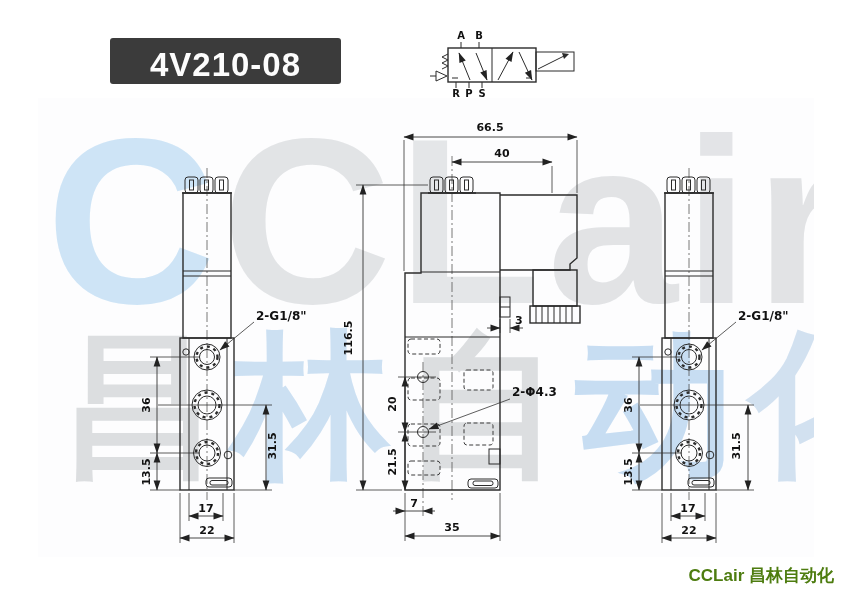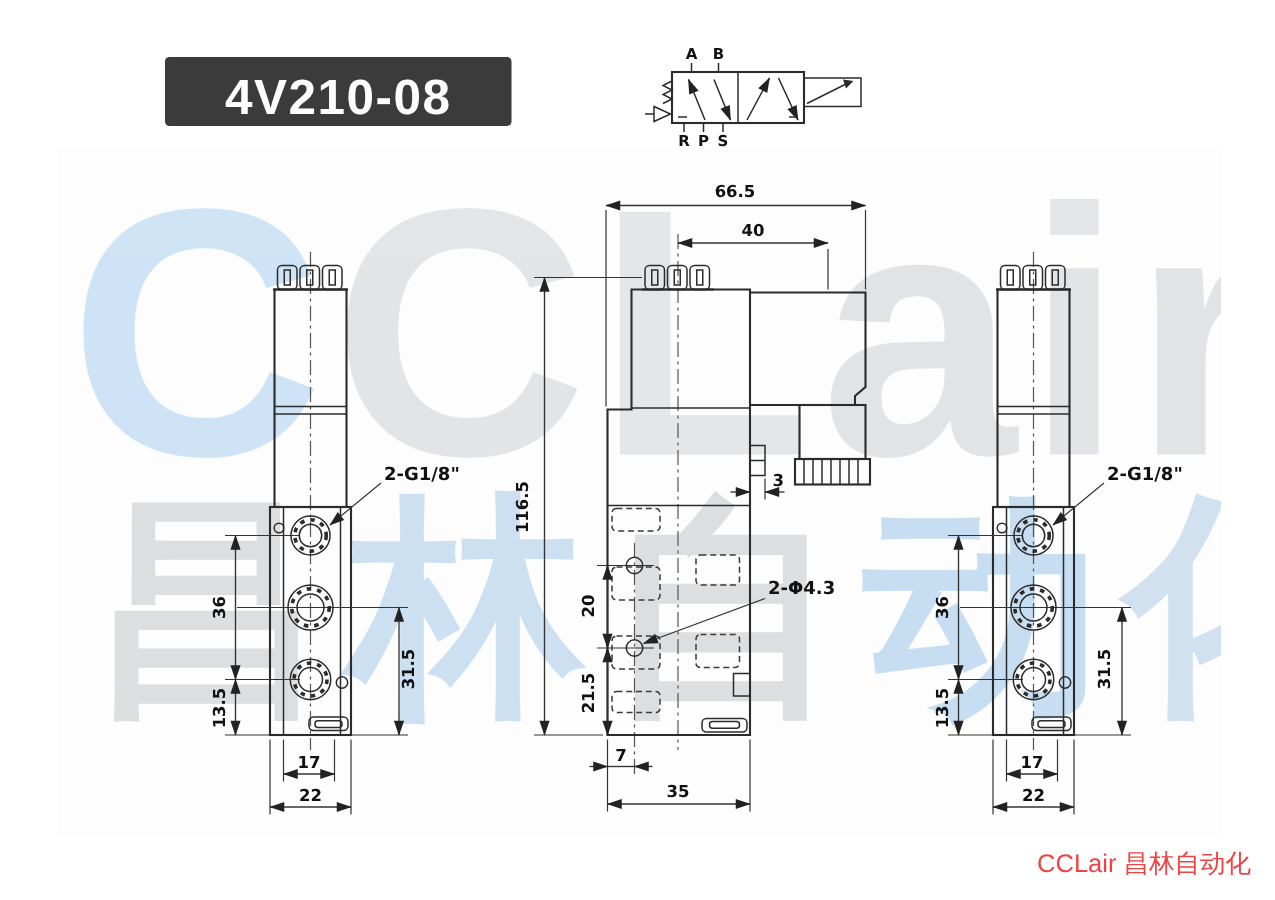--- a/index.html
+++ b/index.html
@@ -7,21 +7,21 @@
         font-family:"Liberation Sans", sans-serif;}
   .canvas{position:absolute;left:38px;top:98px;width:776px;height:459px;
           background:#fdfdfe;overflow:hidden;text-decoration:underline;}
   .wm{position:absolute;white-space:nowrap;font-weight:700;line-height:1;
       font-family:"Liberation Sans", sans-serif;user-select:none;}
   .wm-row1{left:8px;top:6px;font-size:235px;letter-spacing:6px;opacity:.42;}
   .wm-row2{left:22px;top:228px;font-size:158px;letter-spacing:14px;opacity:.5;}
   .titleblock{position:absolute;left:110px;top:38px;width:231px;height:46px;
       background:#3b3b3b;border-radius:3px;display:flex;align-items:flex-end;justify-content:center;
       color:#fdfdfd;font-size:33px;font-weight:600;letter-spacing:1px;}
-  .footer{position:absolute;right:16px;top:564px;font-size:17px;font-weight:400;color:#ef4444;}
+  .footer{position:absolute;right:16px;top:564px;font-size:17px;font-weight:700;color:#4d7c0f;}
   svg.draw{position:absolute;left:0;top:0;z-index:2;}
   .ol{fill:none;stroke:#2b2b2b;stroke-width:1.4;}
   .th{fill:none;stroke:#2b2b2b;stroke-width:1;}
   .thr{fill:none;stroke:#2b2b2b;stroke-width:2.4;stroke-dasharray:3 4;}
   .dl{fill:none;stroke:#333;stroke-width:.9;}
   .ext{fill:none;stroke:#333;stroke-width:.8;}
   .cl{fill:none;stroke:#555;stroke-width:.8;stroke-dasharray:10 3 2 3;}
   .hid{fill:none;stroke:#3a3a3a;stroke-width:1;stroke-dasharray:4 2.5;}
   .dim{font:600 11px "DejaVu Sans", sans-serif;fill:#111;}
   .dimb{font:700 12px "DejaVu Sans", sans-serif;fill:#111;}

